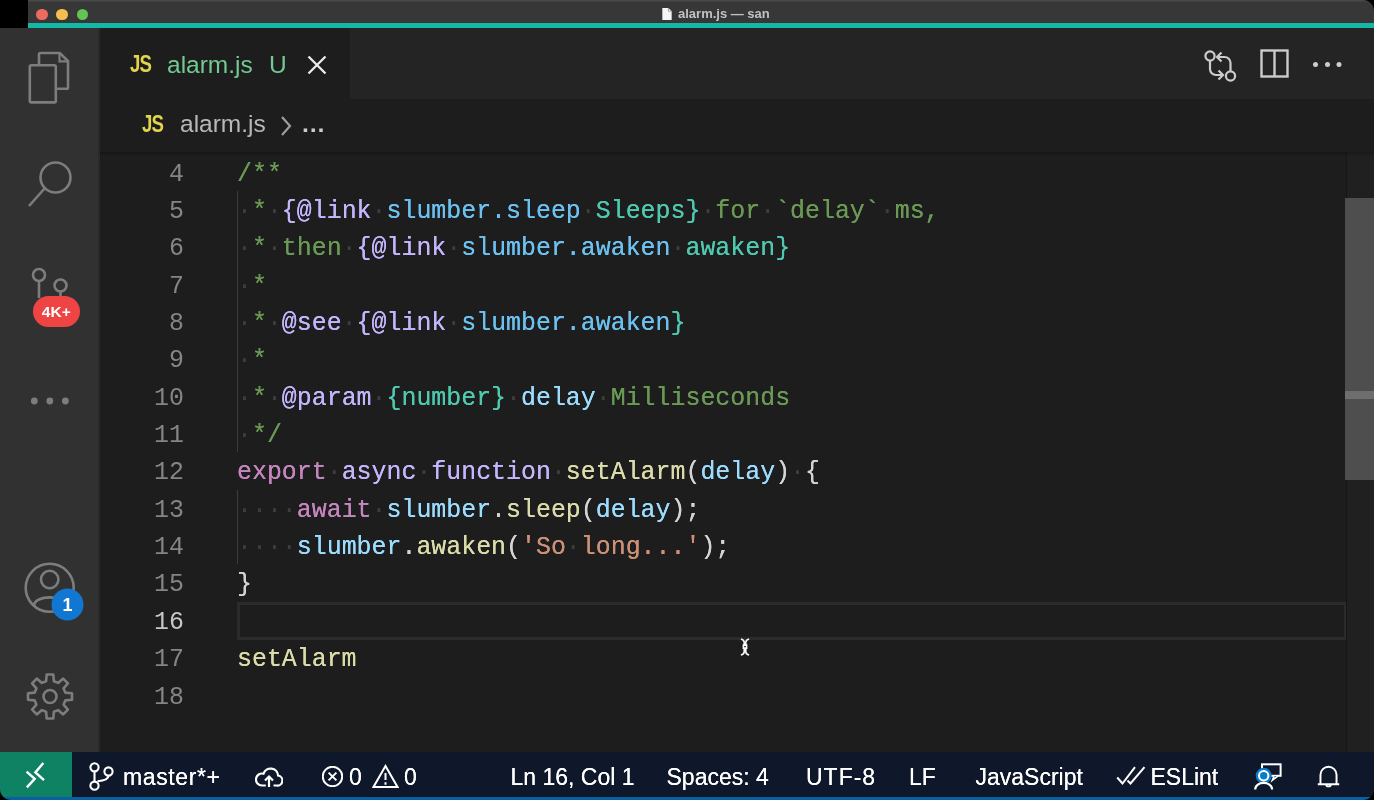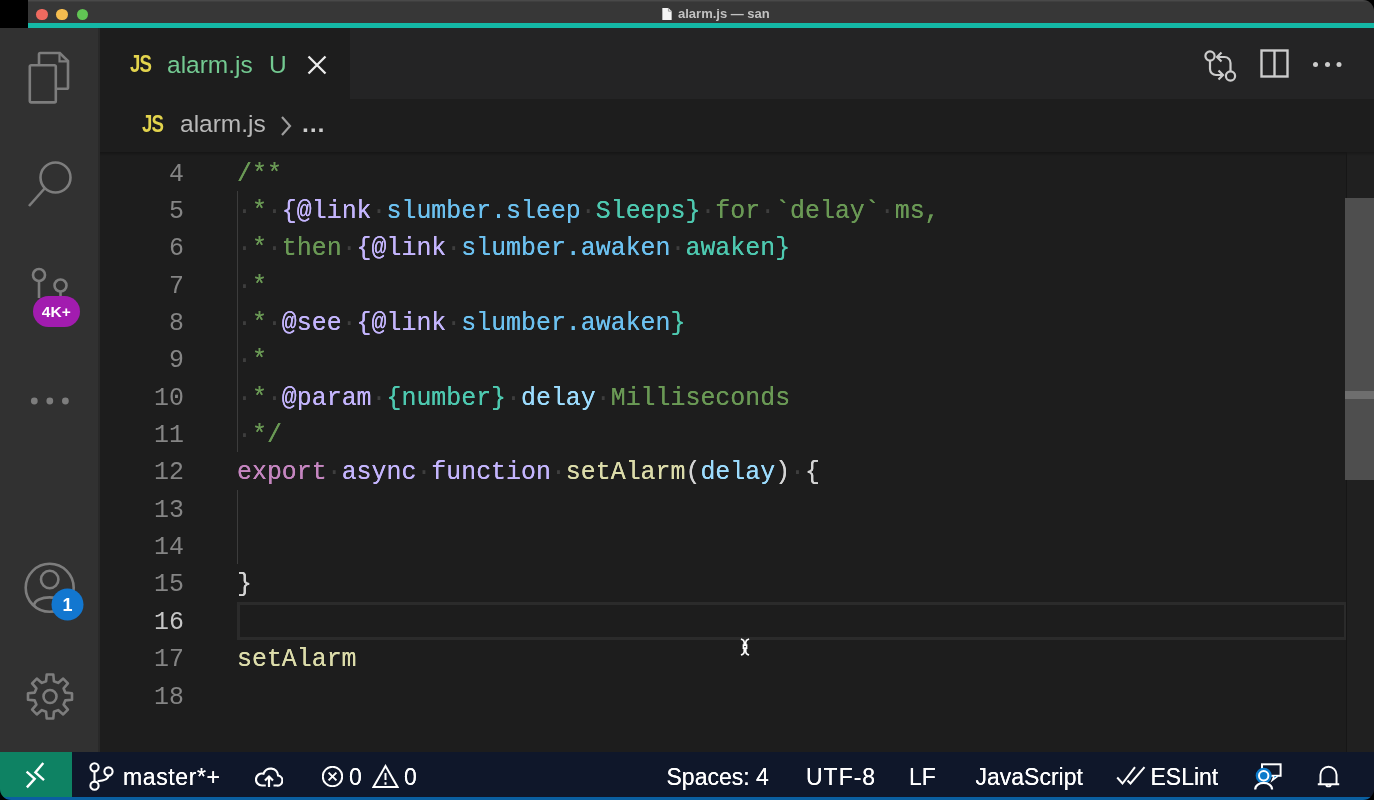--- a/index.html
+++ b/index.html
@@ -68,21 +68,21 @@
     </g>
   </svg>
   <svg class="abs" style="left:26px;top:258px" width="60px" height="48" viewBox="0 0 60 48">
     <g fill="none" stroke="#7d7d7d" stroke-width="2.6">
       <circle cx="13" cy="17" r="6"></circle>
       <circle cx="34.5" cy="27.5" r="6"></circle>
       <path d="M13 23 V40"></path>
       <path d="M34.5 33.5 V40"></path>
     </g>
   </svg>
-  <div class="abs" style="left:33px;top:295.5px;width:46.5px;height:31px;border-radius:15.5px;background:#a21caf;color:#fff;font-size:15.5px;font-weight:bold;text-align:center;line-height:31px;">4K+</div>
+  <div class="abs" style="left:33px;top:295.5px;width:46.5px;height:31px;border-radius:15.5px;background:#ef4444;color:#fff;font-size:15.5px;font-weight:bold;text-align:center;line-height:31px;">4K+</div>
   <svg class="abs" style="left:28px;top:395px" width="44" height="12" viewBox="0 0 44 12">
     <g fill="#7d7d7d">
       <circle cx="6.3" cy="6" r="3.4"></circle>
         <circle cx="21.8" cy="6" r="3.4"></circle>
         <circle cx="37.4" cy="6" r="3.4"></circle>
     </g>
   </svg>
   <svg class="abs" style="left:24px;top:562px" width="62" height="62" viewBox="0 0 62 62">
     <g fill="none" stroke="#7d7d7d" stroke-width="2.6">
       <circle cx="25.7" cy="25.8" r="24"></circle>
@@ -166,20 +166,22 @@
 
     <div class="cl" style="top:3.6px;"><span class="c">/**</span></div>
     <div class="cl" style="top:40.95px;"><i class="w">·</i><span class="c">*</span><i class="w">·</i><span class="k">{@link</span><i class="w">·</i><span class="lk">slumber.sleep</span><i class="w">·</i><span class="t">Sleeps}</span><i class="w">·</i><span class="c">for</span><i class="w">·</i><span class="c">`delay`</span><i class="w">·</i><span class="c">ms,</span></div>
     <div class="cl" style="top:78.3px;"><i class="w">·</i><span class="c">*</span><i class="w">·</i><span class="c">then</span><i class="w">·</i><span class="k">{@link</span><i class="w">·</i><span class="lk">slumber.awaken</span><i class="w">·</i><span class="t">awaken}</span></div>
     <div class="cl" style="top:115.65px;"><i class="w">·</i><span class="c">*</span></div>
     <div class="cl" style="top:153.0px;"><i class="w">·</i><span class="c">*</span><i class="w">·</i><span class="k">@see</span><i class="w">·</i><span class="k">{@link</span><i class="w">·</i><span class="lk">slumber.awaken</span><span class="t">}</span></div>
     <div class="cl" style="top:190.35px;"><i class="w">·</i><span class="c">*</span></div>
     <div class="cl" style="top:227.7px;"><i class="w">·</i><span class="c">*</span><i class="w">·</i><span class="k">@param</span><i class="w">·</i><span class="t">{number}</span><i class="w">·</i><span class="v">delay</span><i class="w">·</i><span class="c">Milliseconds</span></div>
     <div class="cl" style="top:265.05px;"><i class="w">·</i><span class="c">*/</span></div>
     <div class="cl" style="top:302.4px;"><span class="kw">export</span><i class="w">·</i><span class="k">async</span><i class="w">·</i><span class="k">function</span><i class="w">·</i><span class="fn">setAlarm</span><span class="p">(</span><span class="v">delay</span><span class="p">)</span><i class="w">·</i><span class="p">{</span></div>
+    <div class="cl" style="top:339.75px;"><i class="w">····</i><span class="kw">await</span><i class="w">·</i><span class="v">slumber</span><span class="p">.</span><span class="fn">sleep</span><span class="p">(</span><span class="v">delay</span><span class="p">);</span></div>
+    <div class="cl" style="top:377.1px;"><i class="w">····</i><span class="v">slumber</span><span class="p">.</span><span class="fn">awaken</span><span class="p">(</span><span class="s">'So<i class="w">·</i>long...'</span><span class="p">);</span></div>
     <div class="cl" style="top:414.45px;"><span class="p">}</span></div>
     <div class="cl" style="top:489.15px;"><span class="fn">setAlarm</span></div>
 
     <svg class="abs" style="left:640px;top:486px" width="10" height="18" viewBox="0 0 10 18">
       <g fill="none" stroke="#fdfdfd" stroke-width="1.6">
       <path d="M0.9 0.9 C3.2 1.5 4.2 2.3 4.2 4.2 V7.1 H3.4 V10.1 H4.2 V13.8 C4.2 15.7 3.2 16.5 0.9 17.1"></path>
       <path d="M9.1 0.9 C6.8 1.5 5.8 2.3 5.8 4.2 V7.1 H6.6 V10.1 H5.8 V13.8 C5.8 15.7 6.8 16.5 9.1 17.1"></path>
       </g>
     </svg>
   </div>
@@ -219,20 +221,21 @@
         <circle cx="10.5" cy="10.5" r="9.7"></circle>
         <path d="M6.6 6.6 L14.4 14.4 M14.4 6.6 L6.6 14.4"></path>
       </g>
     </svg>
     <div class="st" style="left:349px;">0</div>
     <svg class="abs" style="left:372px;top:12px" width="27" height="25" viewBox="0 0 27 25">
       <path d="M13.5 2 L25.5 23 H1.5 Z" fill="none" stroke="#fff" stroke-width="2"></path>
       <path d="M13.5 9 V16 M13.5 18.2 V20.8" stroke="#fff" stroke-width="2"></path>
     </svg>
     <div class="st" style="left:404px;">0</div>
+    <div class="st" style="left:510.5px;">Ln 16, Col 1</div>
     <div class="st" style="left:666.5px;">Spaces: 4</div>
     <div class="st" style="left:762px;letter-spacing:1px;margin-left:44px;">UTF-8</div>
     <div class="st" style="left:909px;">LF</div>
     <div class="st" style="left:975.5px;">JavaScript</div>
     <svg class="abs" style="left:1115.5px;top:14px" width="30" height="21" viewBox="0 0 30 21">
       <g fill="none" stroke="#fff" stroke-width="2">
         <path d="M1.2 11.5 L6.5 17.5 L19 1.2"></path>
         <path d="M11.5 14.5 L14.5 17.5 L28.5 1.2"></path>
       </g>
     </svg>

